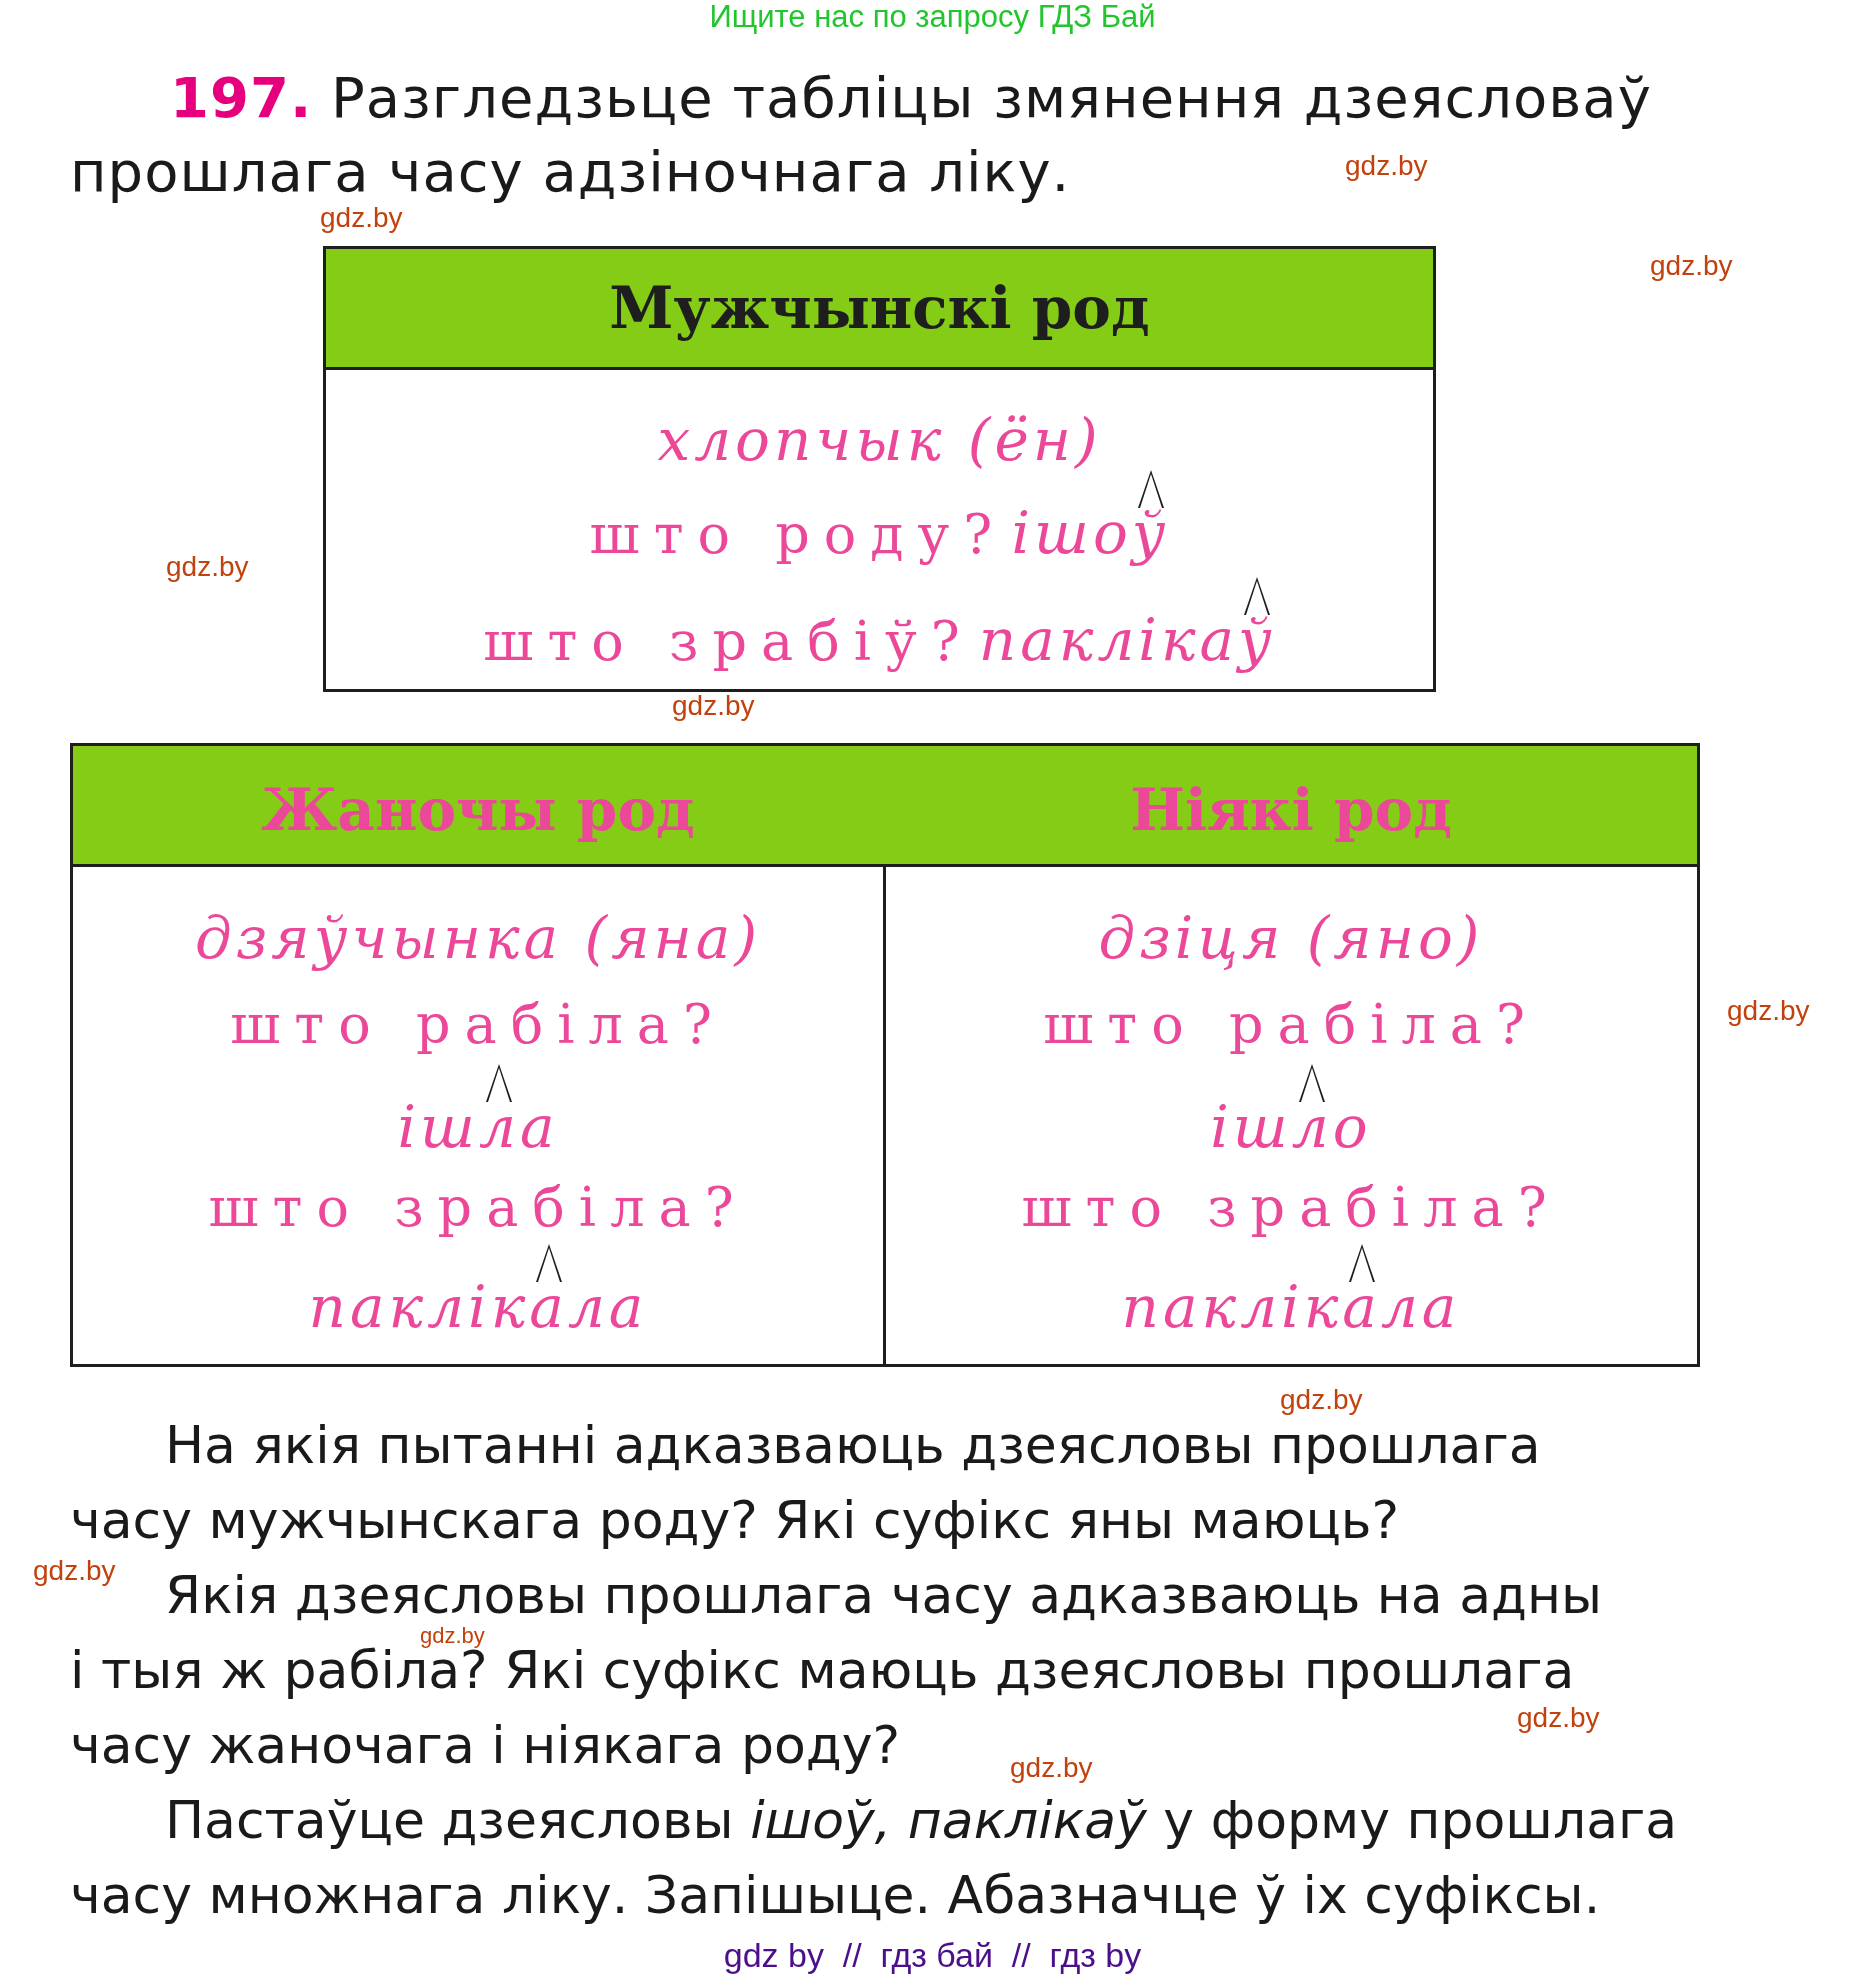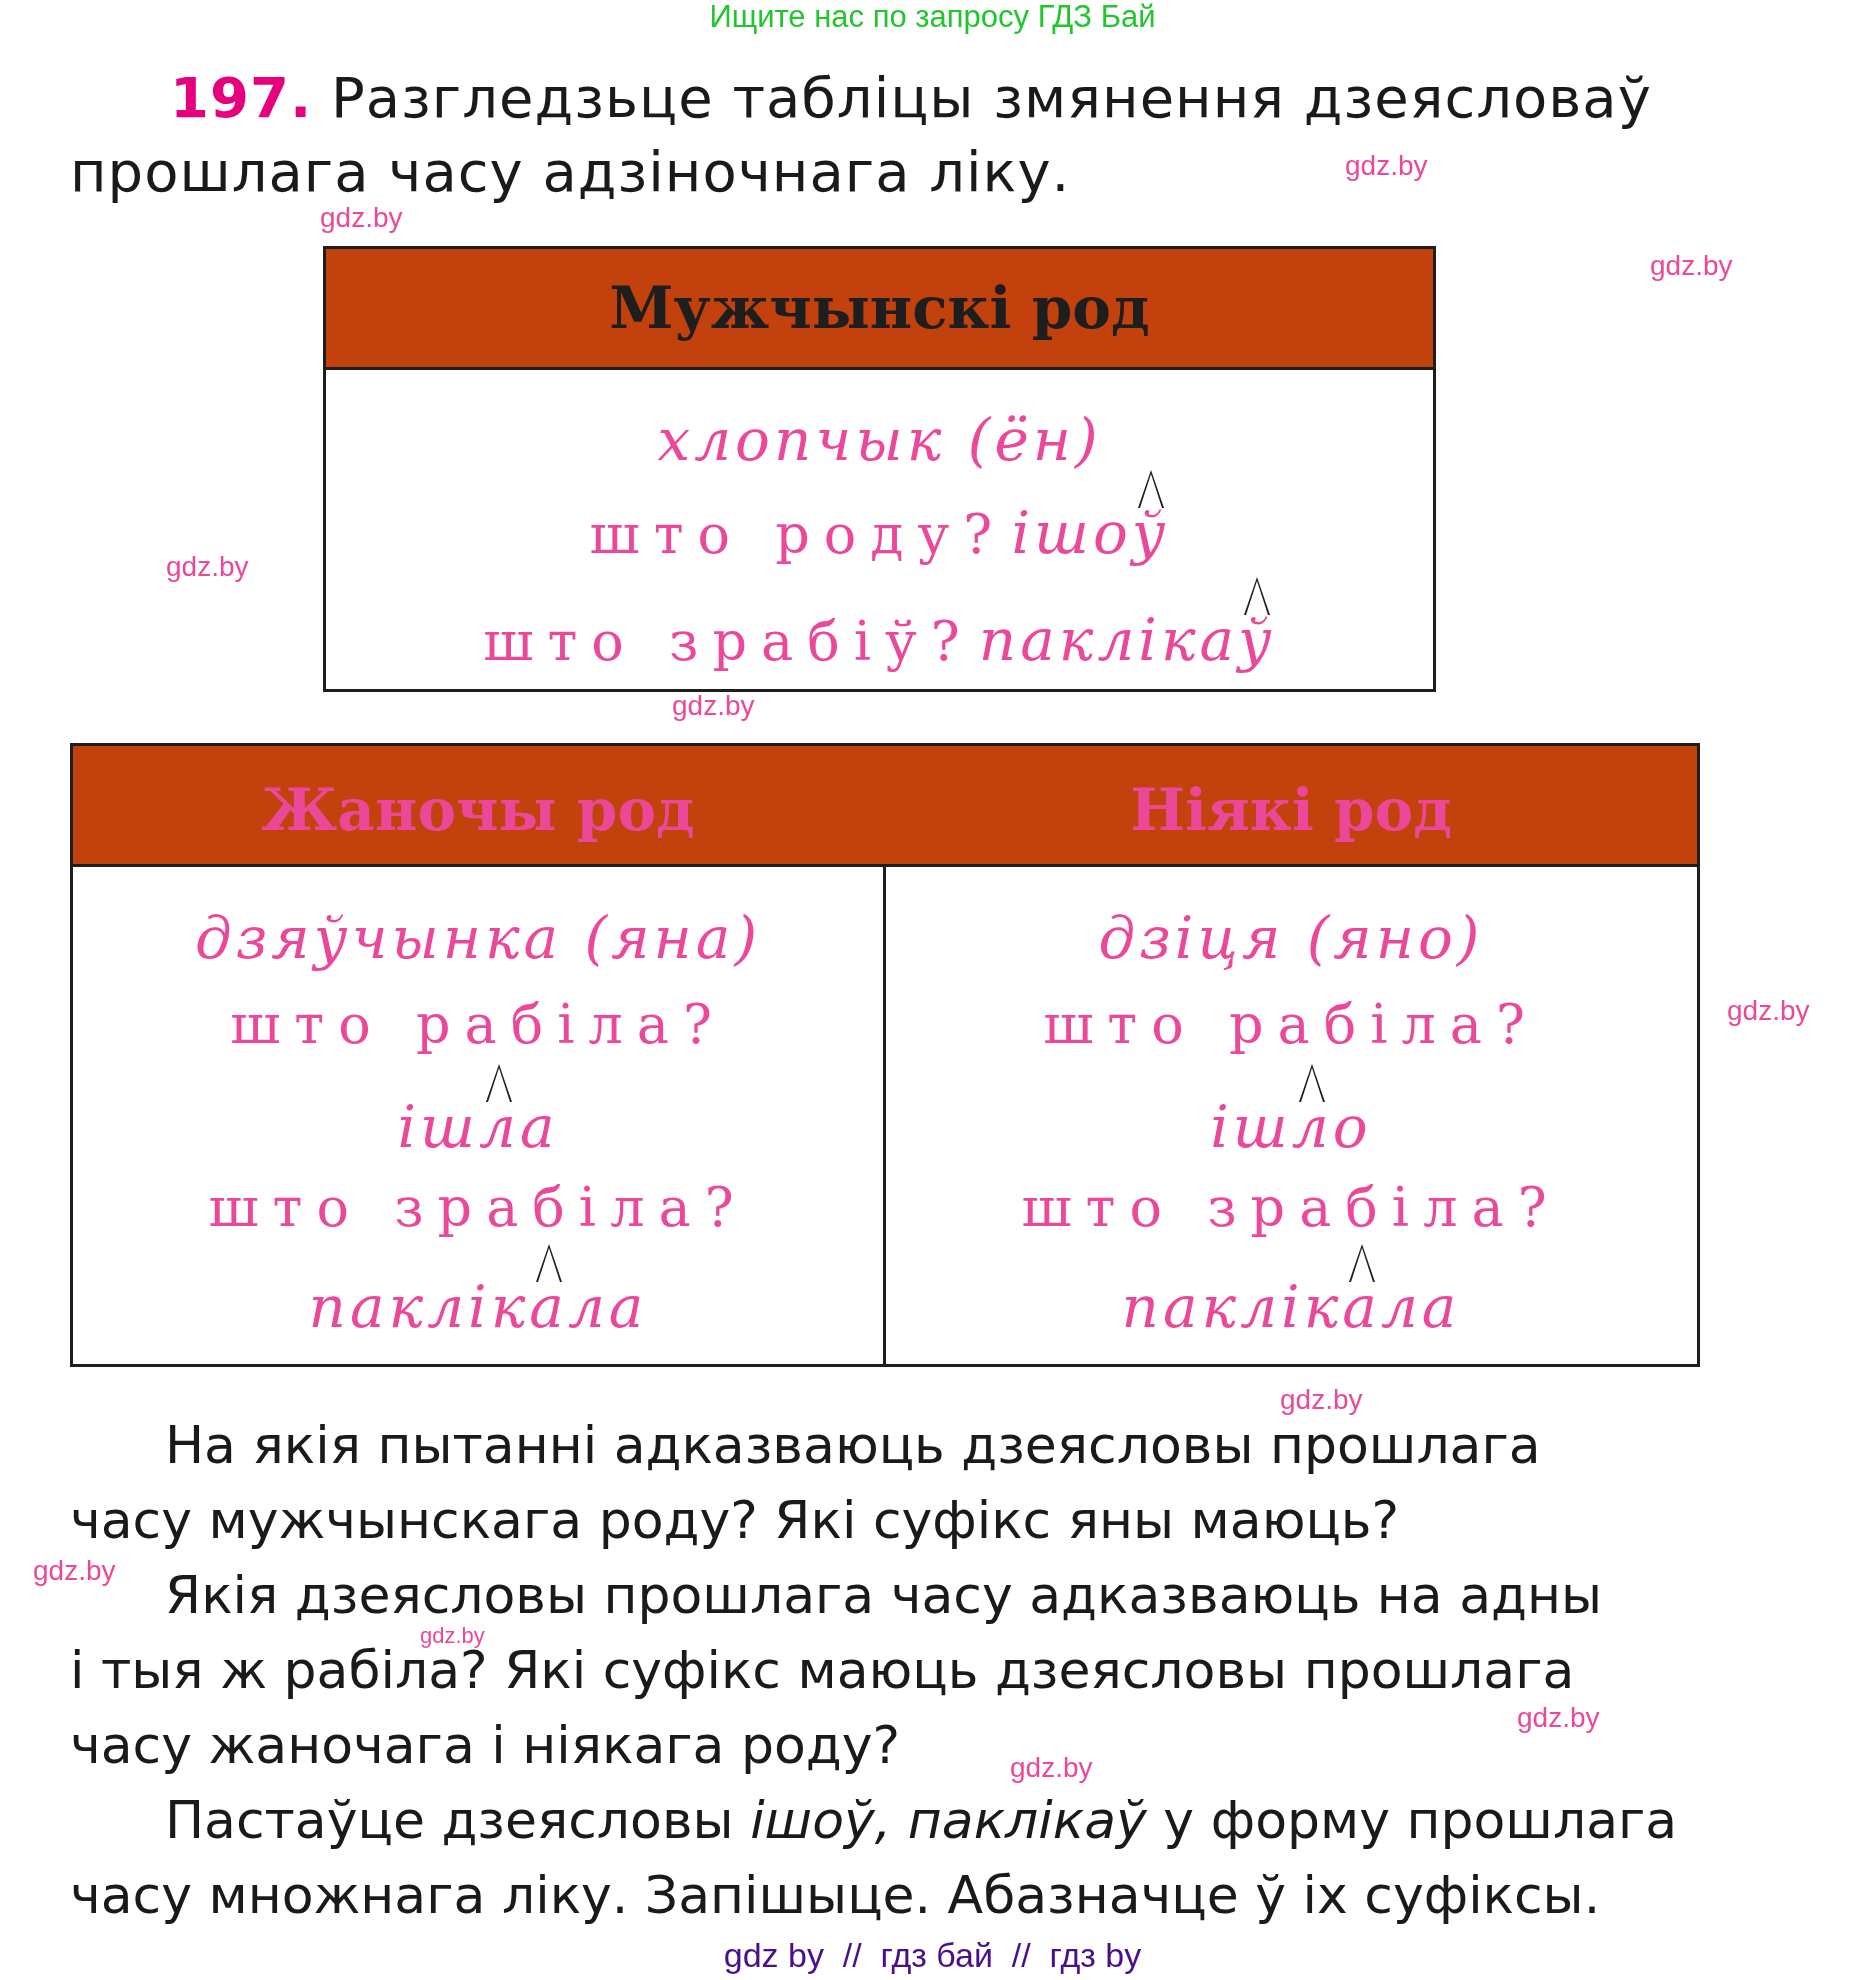--- a/index.html
+++ b/index.html
@@ -4,24 +4,24 @@
 <style>
   html, body { margin: 0; padding: 0; background: #ffffff; }
   body { width: 1865px; height: 1980px; position: relative; overflow: hidden;
          font-family: "DejaVu Sans", sans-serif; color: #1a1a1a; }
   .abs { position: absolute; }
   .banner { left: 0; width: 1865px; top: 0; text-align: center; color: #22c52e;
             font-family: "Liberation Sans", sans-serif; font-size: 31px; line-height: 34px; }
   .task-line { font-family: "DejaVu Sans", sans-serif; font-size: 56px; line-height: 76px;
                white-space: nowrap; letter-spacing: 1px; }
   .task-num { color: #e6007e; font-weight: bold; }
-  .wm { font-family: "Liberation Sans", sans-serif; font-size: 28px; color: #ec4899; white-space: nowrap; }
+  .wm { font-family: "Liberation Sans", sans-serif; font-size: 28px; color: #c2410c; white-space: nowrap; }
 
   .tbl { position: absolute; border: 3px solid #1e1e1e; box-sizing: border-box; background: #fff; }
-  .tbl-head { background: #c2410c; border-bottom: 3px solid #1e1e1e; box-sizing: border-box;
+  .tbl-head { background: #84cc16; border-bottom: 3px solid #1e1e1e; box-sizing: border-box;
               display: flex; align-items: center; justify-content: center;
               font-family: "DejaVu Serif", serif; font-weight: bold; font-size: 58px; color: #1e1e1e; }
   .cell { font-family: "DejaVu Serif", serif; text-align: center; color: #ec4899; }
   .q { font-size: 54px; letter-spacing: 14px; line-height: 1; white-space: nowrap; }
   .it { font-style: italic; font-size: 58px; line-height: 1; letter-spacing: 4px; white-space: nowrap; }
   .suf { position: relative; display: inline-block; }
   .suf::before { content: ""; position: absolute; left: 50%; top: -34px; width: 0; height: 0;
                  margin-left: -13px; border-left: 13px solid transparent; border-right: 13px solid transparent;
                  border-bottom: 38px solid #1e1e1e; }
   .suf::after { content: ""; position: absolute; left: 50%; top: -30px; margin-left: -11px;

